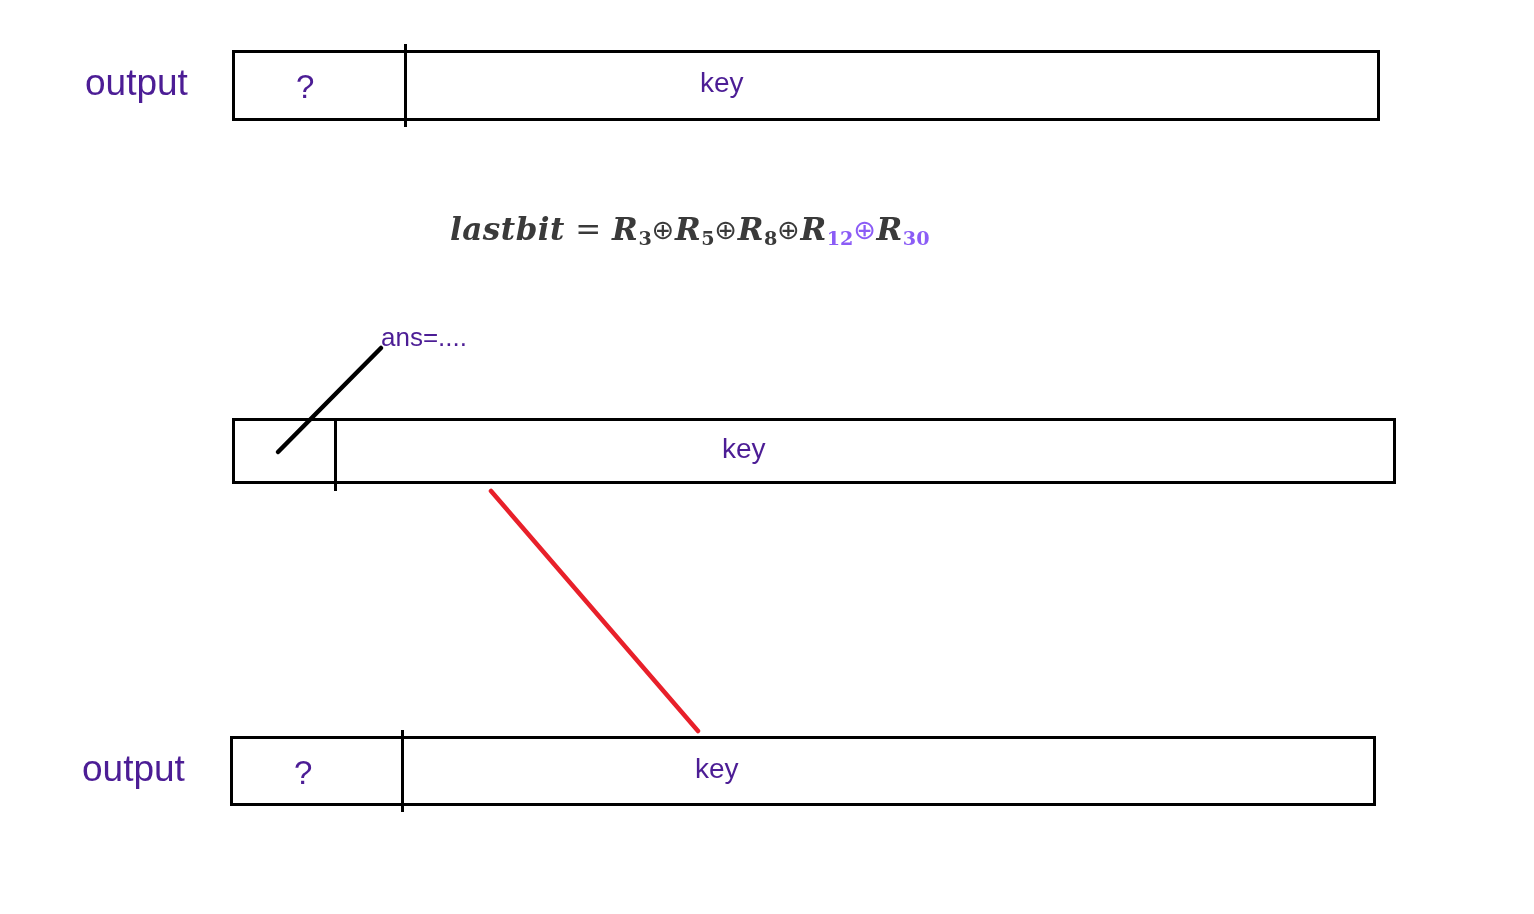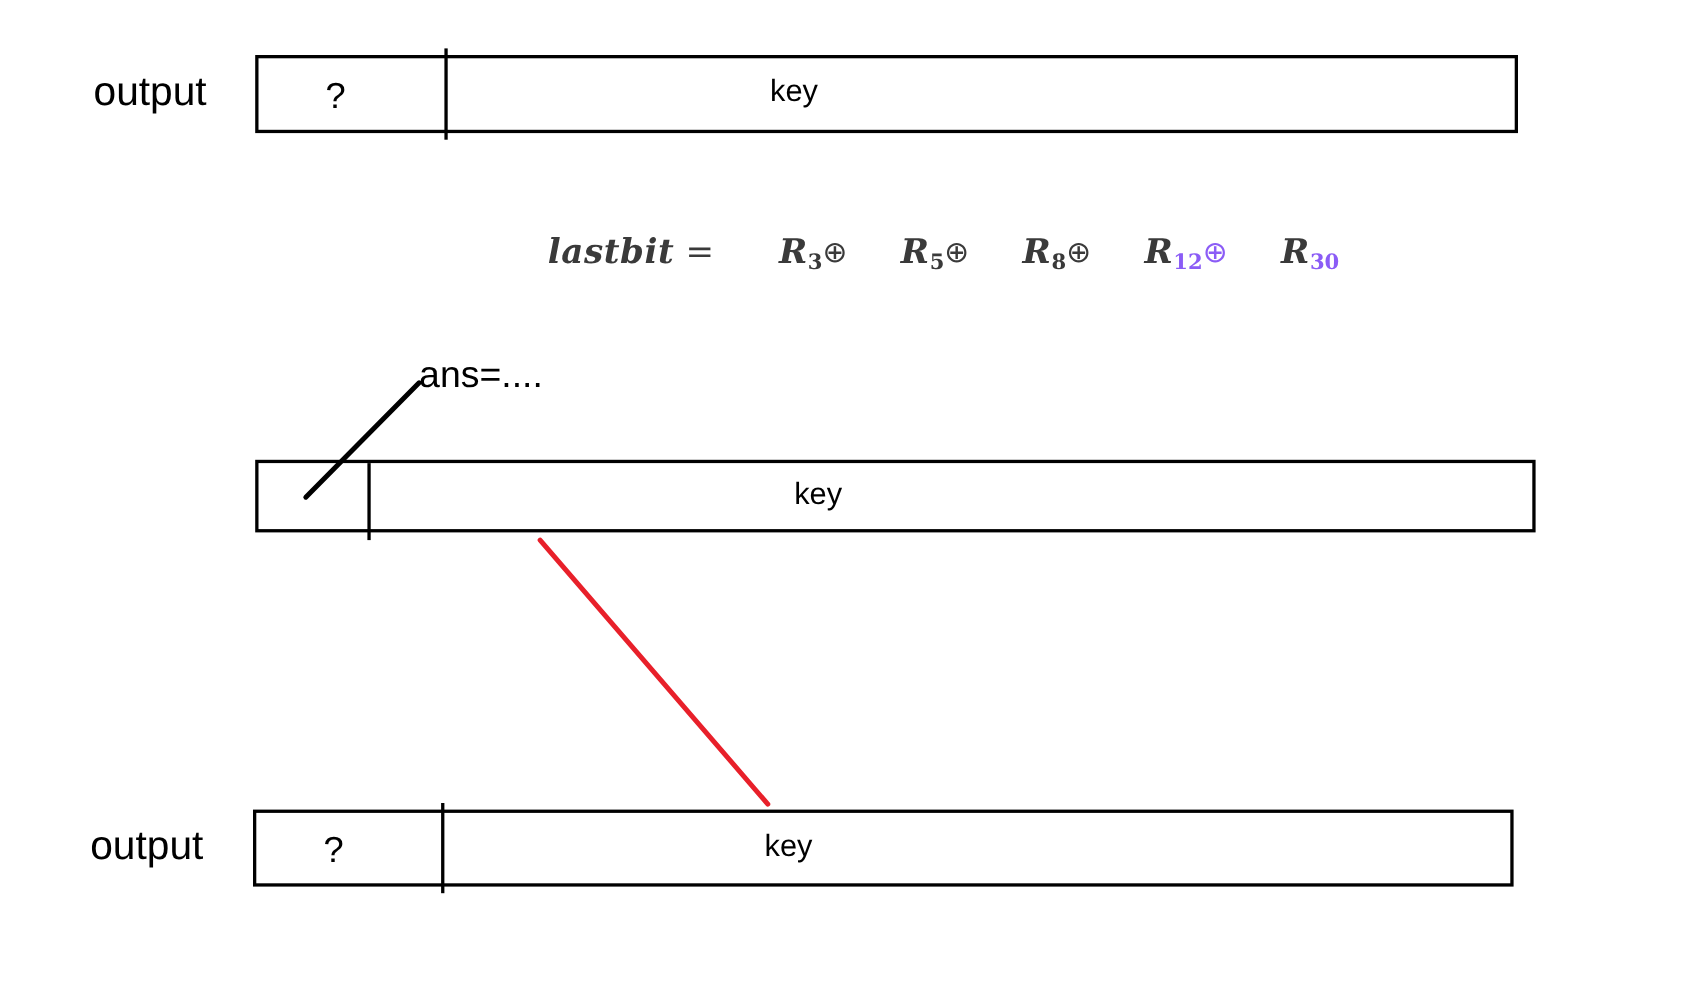--- a/index.html
+++ b/index.html
@@ -31,34 +31,34 @@
     position: absolute;
     width: 3px;
     background: #000000;
   }
 
   
   .lbl {
     position: absolute;
     white-space: nowrap;
     line-height: 1;
-    color: #000000;
+    color: #4c1d95;
   }
   .lbl-output {
     font-size: 37px;
     letter-spacing: 0px;
   }
   .lbl-key {
     font-size: 28px;
   }
   .lbl-qmark {
     font-size: 33px;
   }
   .lbl-ans {
-    font-size: 34px;
+    font-size: 26px;
   }
   .lbl-red {
     font-size: 37px;
     color: #ee1111;
     font-family: "DejaVu Sans", "Liberation Sans", sans-serif;
   }
 
   
   .formula {
     position: absolute;
@@ -77,21 +77,20 @@
     color: #3a3a3a;
     vertical-align: 1px;
   }
   .formula .eq {
     font-style: normal;
     font-family: "DejaVu Serif", serif;
   }
   .formula .var {
     font-style: italic;
     font-weight: 600;
-    margin-left: 48px;
   }
   .formula sub {
     font-style: normal;
     font-size: 0.62em;
     font-weight: 600;
     vertical-align: -0.28em;
     letter-spacing: 0;
   }
   .formula .faint { color: #8b5cf6; }
 

